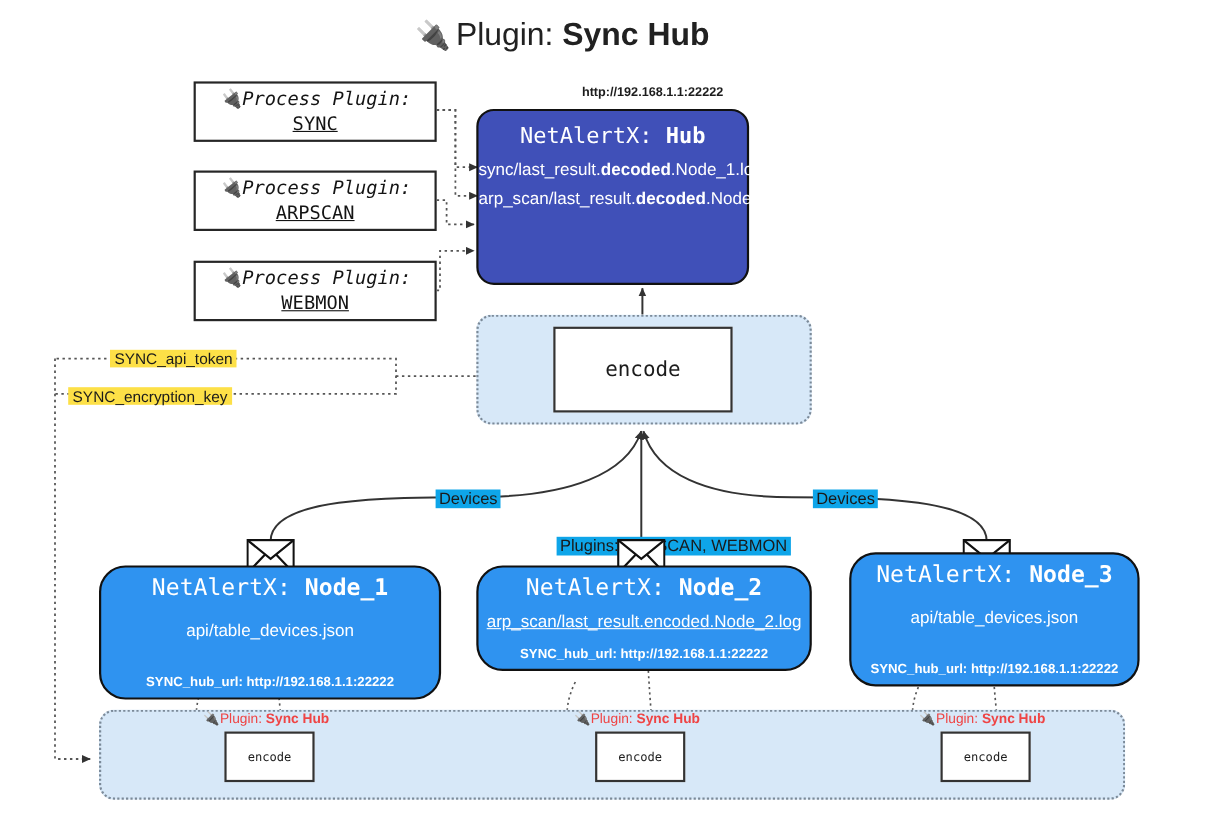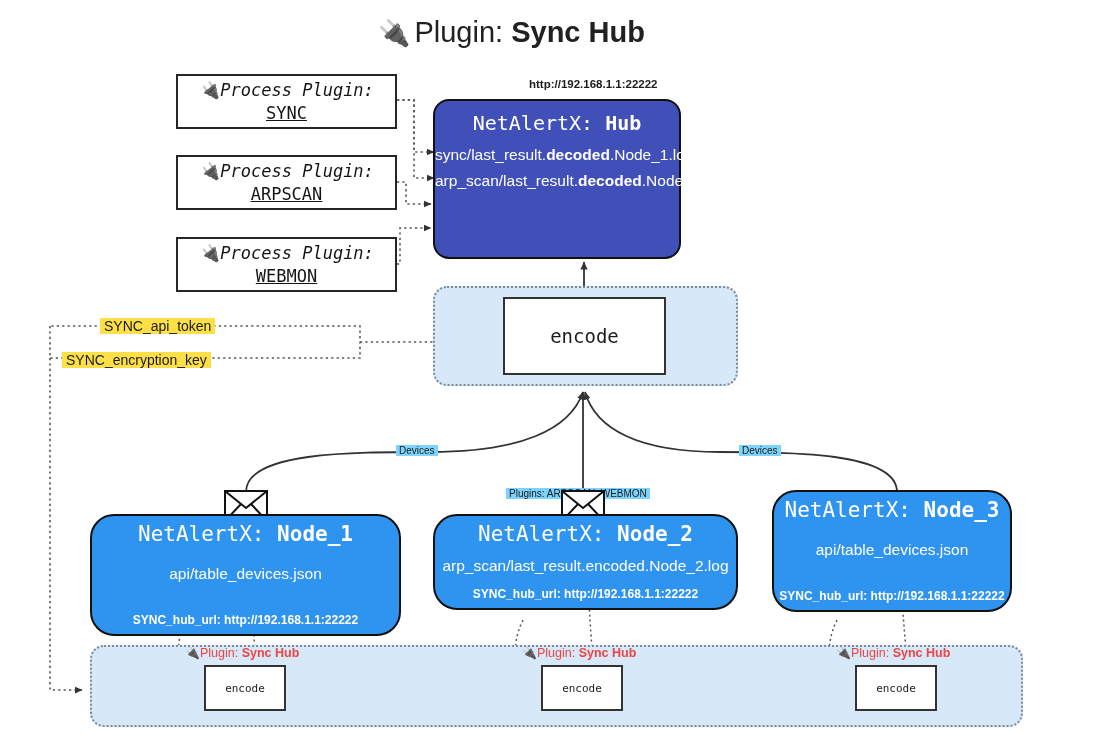--- a/index.html
+++ b/index.html
@@ -155,23 +155,23 @@
   
   .envelope {
     position: absolute;
     width: 44px;
     height: 32px;
   }
 
   
   .edge-label {
     position: absolute;
-    font-size: 10px;
+    font-size: 15px;
     color: #1a1a1a;
-    background: #7dd3fc;
+    background: #0ea5e9;
     white-space: nowrap;
     padding: 0 3px;
   }
   .token-label {
     position: absolute;
     font-size: 14px;
     color: #1a1a1a;
     background: #fde047;
     white-space: nowrap;
     padding: 0 4px;
@@ -301,25 +301,25 @@
     </div>
     <div class="node-line" style="margin-top:16px;">api/table_devices.json</div>
     <div class="node-foot">SYNC_hub_url: http://192.168.1.1:22222</div>
   </div>
 
   <div class="node node-box" style="left:433px; top:514px; width:305px; height:96px;">
     <div class="node-title">
       <span>NetAlertX:</span>
       <b>Node_2</b>
     </div>
-    <div class="node-line" style="margin-top:8px;">arp_scan/last_result.encoded.Node_2.log</div>
+    <div class="node-line" style="margin-top:8px;text-decoration:underline;">arp_scan/last_result.encoded.Node_2.log</div>
     <div class="node-foot">SYNC_hub_url: http://192.168.1.1:22222</div>
   </div>
 
-  <div class="node node-box" style="left:772px; top:490px; width:240px; height:122px;">
+  <div class="node node-box" style="left:772px; top:502px; width:264px; height:122px;">
     <div class="node-title">
       <span>NetAlertX:</span>
       <b>Node_3</b>
     </div>
     <div class="node-line" style="margin-top:16px;">api/table_devices.json</div>
     <div class="node-foot">SYNC_hub_url: http://192.168.1.1:22222</div>
   </div>
 
   <div class="node lightbox" style="left:90px; top:645px; width:933px; height:82px;"></div>
 

